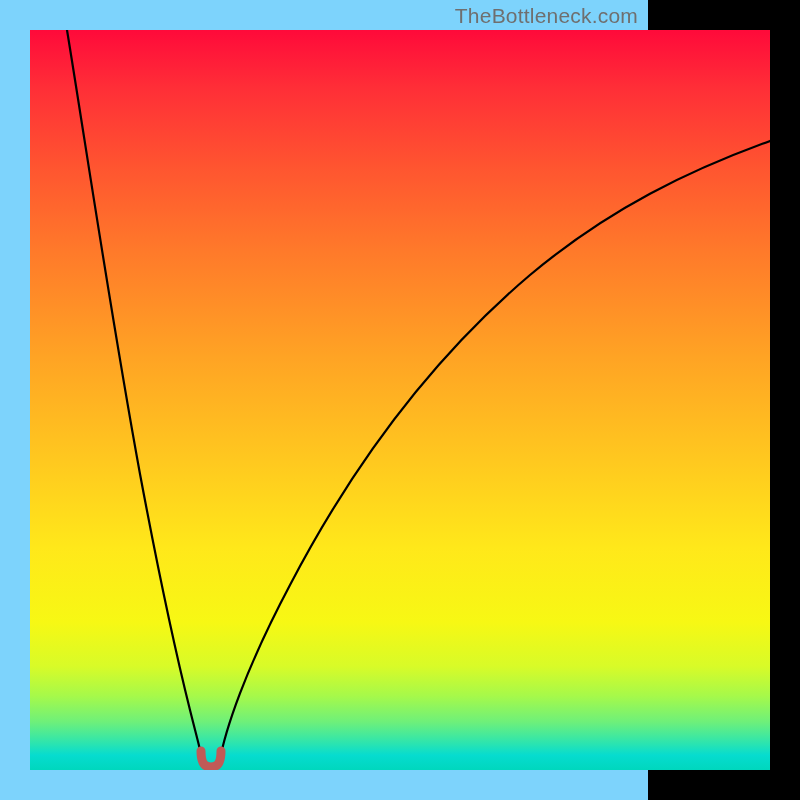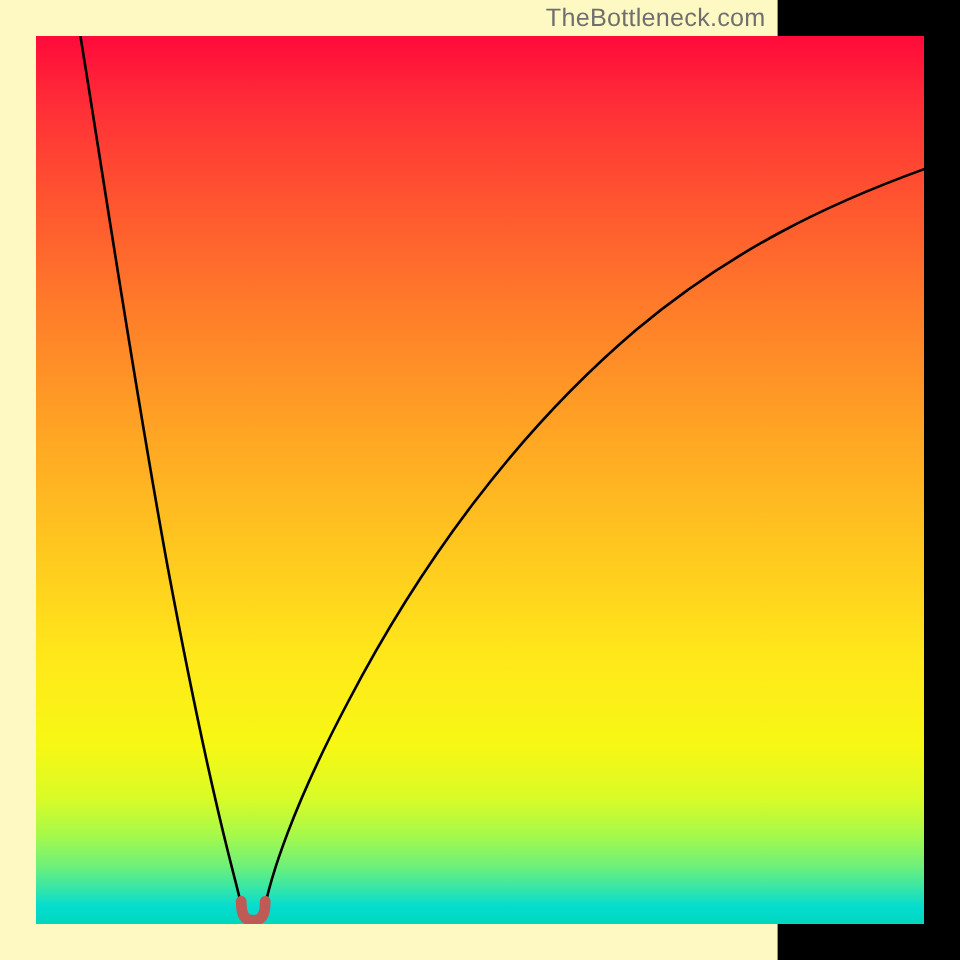--- a/index.html
+++ b/index.html
@@ -10,21 +10,21 @@
     background: #000;
     overflow: hidden;
     font-family: Arial, Helvetica, sans-serif;
   }
   .frame {
     position: absolute;
     left: 0;
     top: 0;
     width: 648px;
     height: 800px;
-    background: #fef9c3;
+    background: #7dd3fc;
   }
   .plot {
     position: absolute;
     left: 30px;
     top: 30px;
     width: 740px;
     height: 740px;
     background: linear-gradient(to bottom,
       #ff0a3a 0%,
       #ff2f37 8%,

